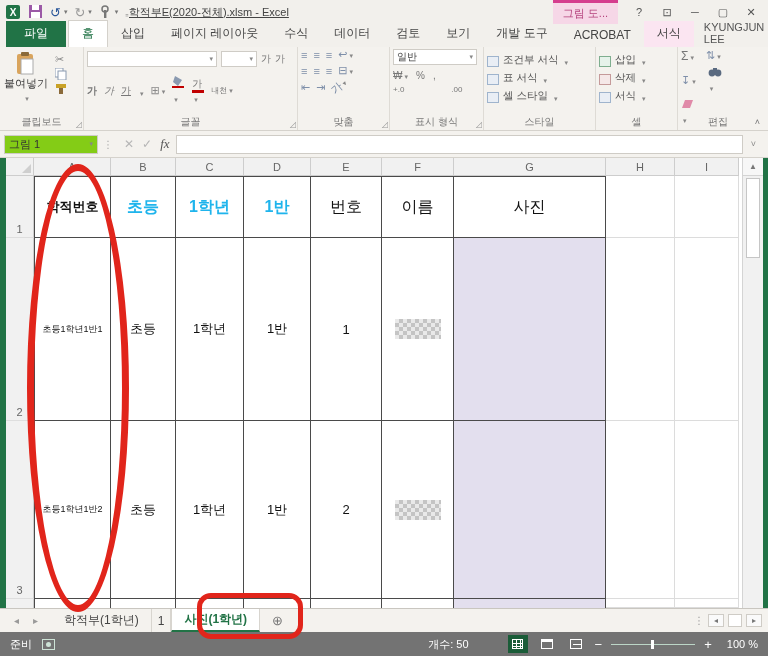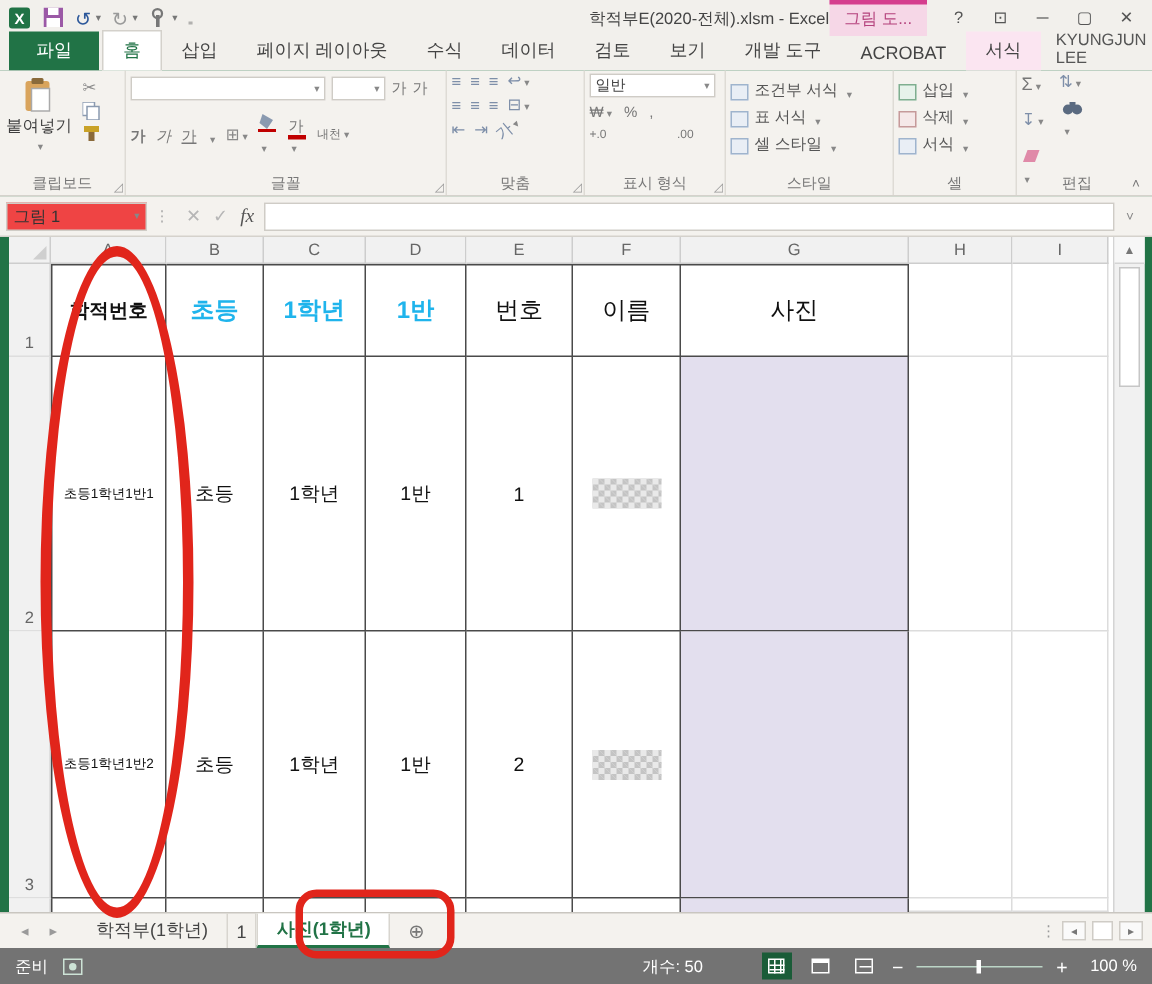--- a/index.html
+++ b/index.html
@@ -5,21 +5,21 @@
   * { margin:0; padding:0; box-sizing:border-box; }
   html,body { width:768px; height:656px; font-family:"Liberation Sans", sans-serif; }
   #app { position:relative; width:768px; height:656px; background:#217346; overflow:hidden; }
 
   
   .titlebar { position:absolute; left:0; top:0; width:768px; height:24px; background:#f2f0ec; display:flex; align-items:center; padding:0 4px; }
   .qat { display:flex; align-items:center; gap:7px; padding-left:2px; }
   .qat .glyph { font-size:13px; color:#2b579a; }
   .qat .glyph.redo { color:#9a9a9a; }
   .dd-sm { font-size:7px; color:#777; margin-left:-4px; }
-  .title-text { flex:1; text-align:right; font-size:11px; color:#444; white-space:nowrap; overflow:hidden; }
+  .title-text { flex:1; text-align:left; font-size:11px; color:#444; white-space:nowrap; overflow:hidden;text-decoration:underline; }
   .win-controls { display:flex; align-items:center; gap:2px; }
   .ctx-header { background:#f6d7e7; border-top:3px solid #d53d8e; color:#b5437e; font-size:11px; height:24px; line-height:21px; padding:0 10px; margin-right:6px; }
   .winbtn { width:26px; height:20px; text-align:center; line-height:20px; font-size:11px; color:#555; }
 
   
   .tabrow { position:absolute; left:0; top:24px; width:768px; height:23px; background:#f2f0ec; display:flex; align-items:flex-end; padding-left:6px; }
   .rtab { font-size:12px; color:#444; padding:4px 13px 5px; white-space:nowrap;text-align:center; }
   .rtab.file { background:#217346; color:#fff; padding:4px 18px 5px; margin-right:2px; }
   .rtab.active { background:#fff; color:#217346; border:1px solid #d4d1cb; border-bottom:none; }
   .rtab.ctx { background:#fbe5f1; color:#444; margin-left:auto; }
@@ -38,21 +38,21 @@
   .row { display:flex; align-items:center; gap:4px; }
   .kbtn { font-size:10px; color:#777; }
   .colorbar { display:block; width:12px; height:3px; background:#c00000; margin-top:-1px; }
   .stylebtn { display:flex; align-items:flex-end; gap:4px; font-size:10.5px; color:#555; height:18px; }
   .sq { display:inline-block; width:12px; height:11px; border:1px solid #9fb4cd; background:#e9eef5; }
   .lines-ic { color:#7e8fa9; font-size:11px; line-height:10px; }
   .collapse { position:absolute; right:8px; bottom:3px; font-size:9px; color:#777; }
 
   
   .formulabar { position:absolute; left:0; top:131px; width:768px; height:27px; background:#f4f2ee; display:flex; align-items:center; padding:2px 4px; border-bottom:1px solid #d5d2cc; }
-  .namebox { width:94px; height:19px; background:#ef4444; border:1px solid #cfccc6; font-size:11px; color:#333; display:flex; align-items:center; justify-content:space-between; padding:0 4px; }
+  .namebox { width:94px; height:19px; background:#84cc16; border:1px solid #cfccc6; font-size:11px; color:#333; display:flex; align-items:center; justify-content:space-between; padding:0 4px; }
   .fb-dots { color:#aaa; font-size:10px; padding:0 5px; }
   .fb-btns { display:flex; align-items:center; gap:8px; padding:0 6px; }
   .fb-x { color:#b6b6b6; font-size:12px; }
   .fb-ok { color:#b6b6b6; font-size:12px; }
   .fb-fx { color:#555; font-size:13px; font-style:italic; font-family:"Liberation Serif", serif; }
   .fb-input { flex:1; height:19px; background:#fff; border:1px solid #cfccc6; }
   .fb-exp { color:#888; font-size:9px; padding:0 8px; }
 
   
   .sheet-wrap { position:absolute; left:6px; top:158px; width:757px; height:450px; background:#fff; }

